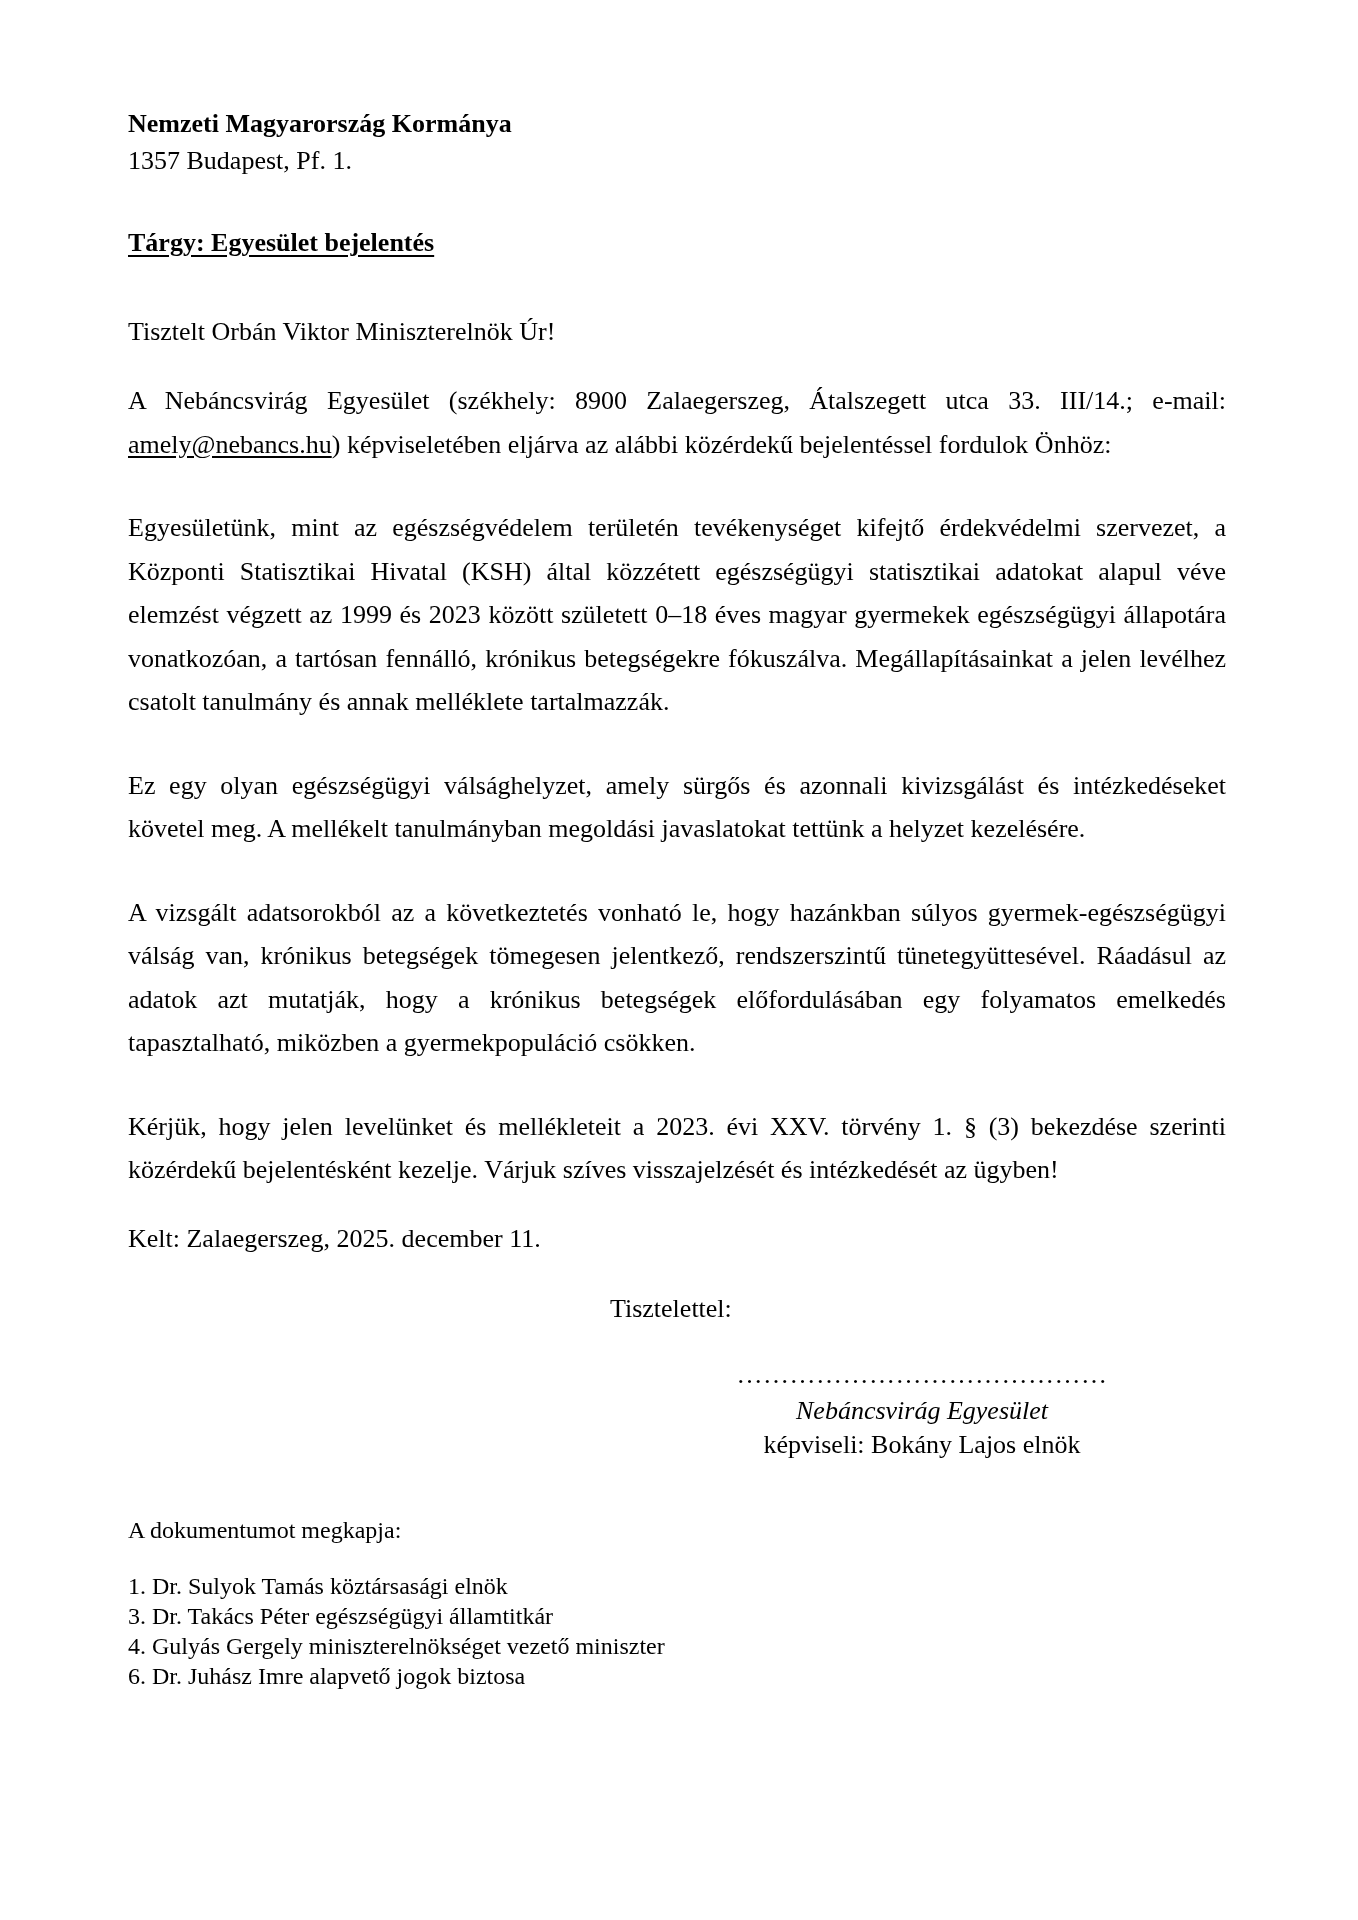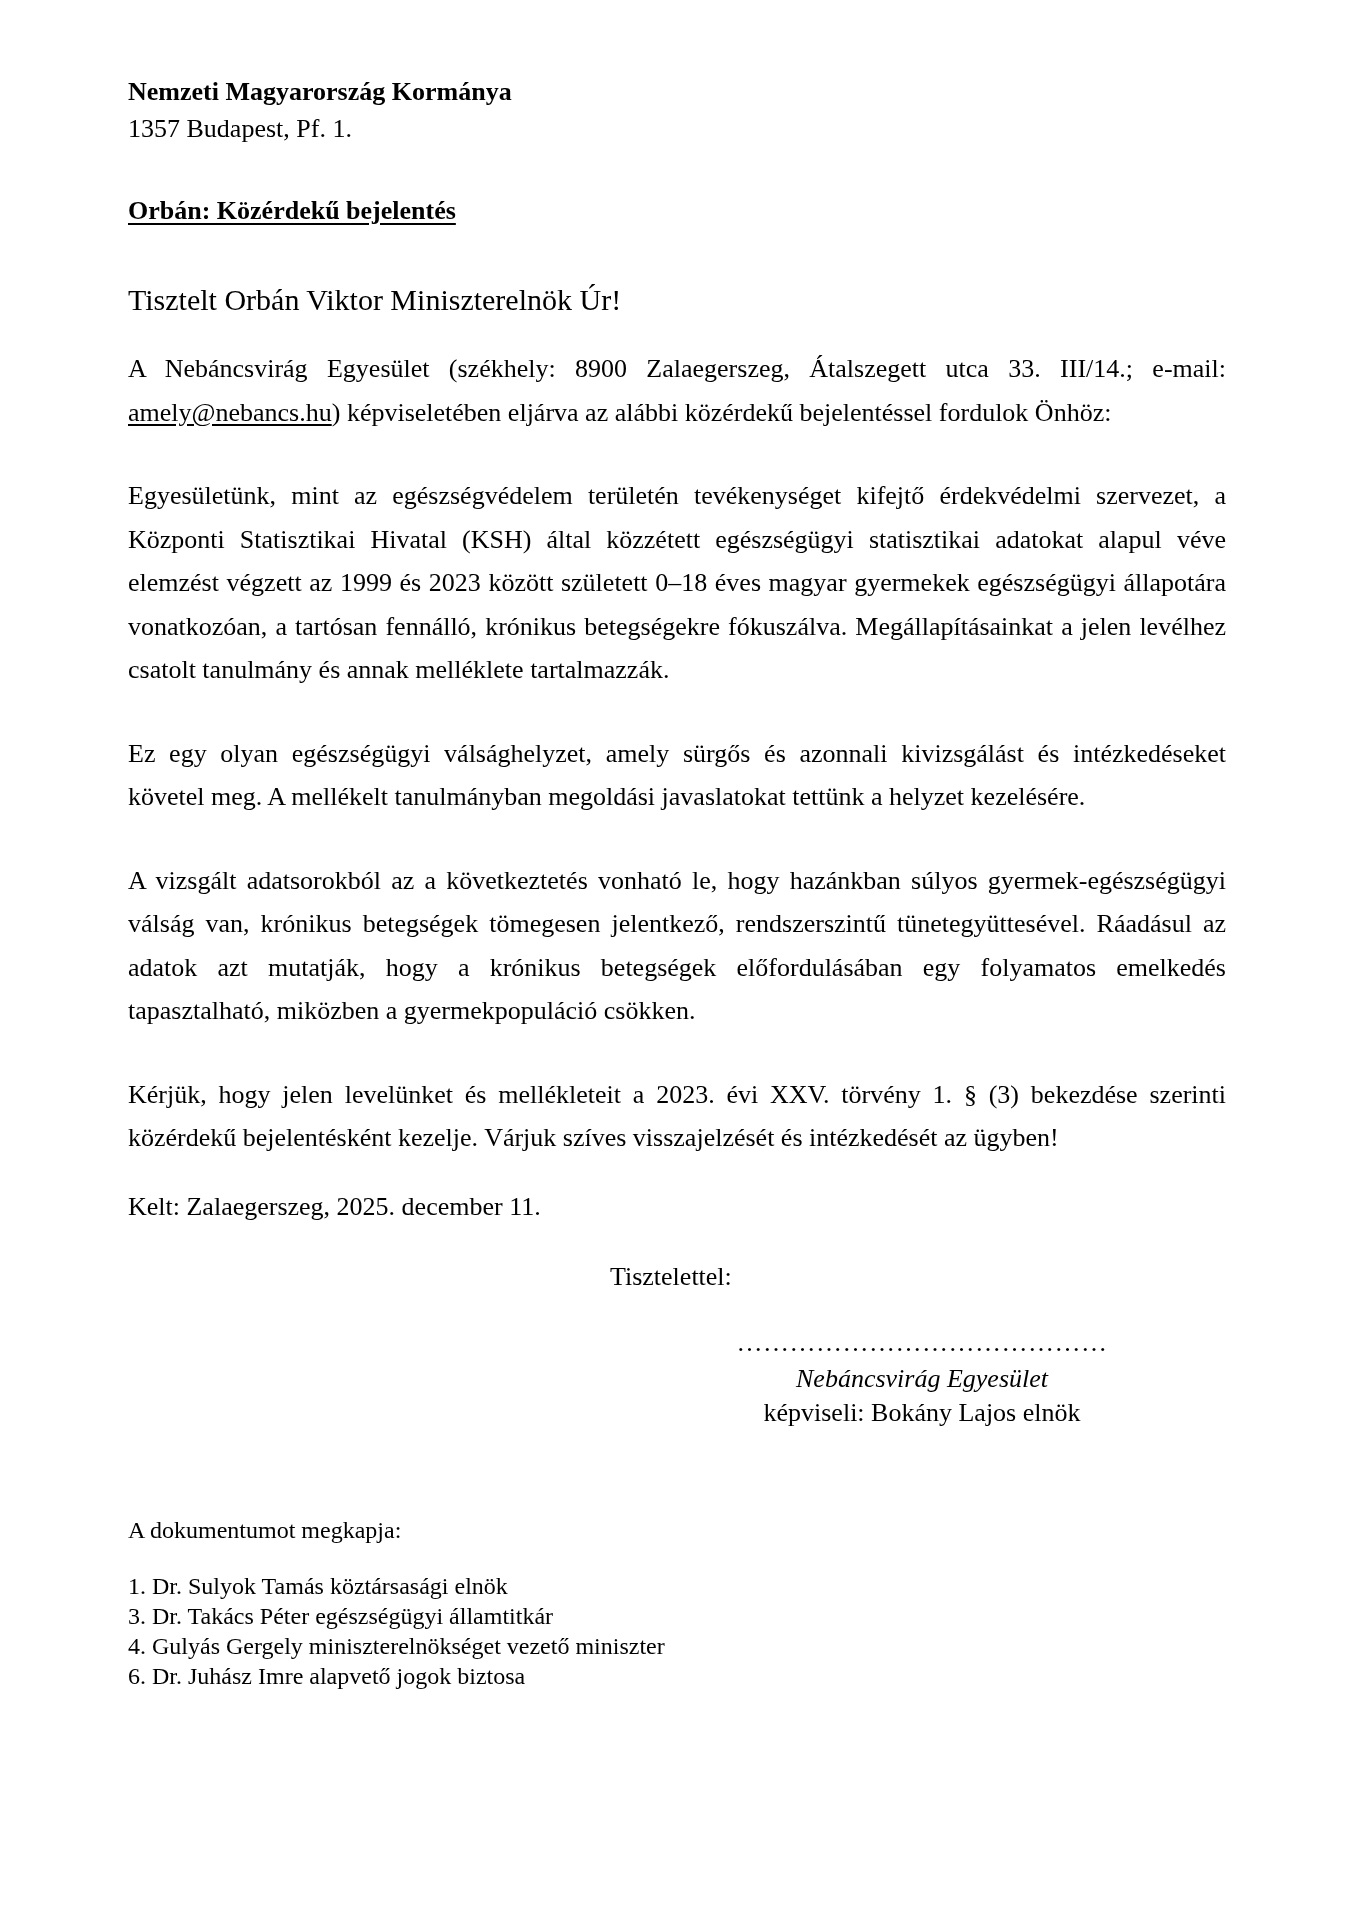--- a/index.html
+++ b/index.html
@@ -23,21 +23,21 @@
   }
   .content {
     position: absolute;
     left: 128px;
     top: 0;
     width: 1098px;   
   }
 
   
   .addressee {
-    padding-top: 74px;
+    padding-top: 106px;
     font-size: 26px;
     line-height: 36.5px;
   }
   .addressee .org {
     font-weight: bold;
   }
 
   
   .subject {
     margin-top: 47px;
@@ -45,21 +45,21 @@
     line-height: 33px;
     font-weight: bold;
     text-decoration: underline;
     text-underline-offset: 4px;
     display: inline-block;
   }
 
   
   .salutation {
     margin-top: 56px;
-    font-size: 30px;
+    font-size: 26px;
     line-height: 34px;
   }
 
   
   .para {
     font-size: 26px;
     line-height: 43.5px;
     text-align: justify;
     text-justify: inter-word;
     margin-top: 40px;
@@ -128,21 +128,21 @@
 <div class="page">
 
   <div class="content">
 
     <div class="addressee">
       <div class="org">Nemzeti Magyarország Kormánya</div>
       <div>1357 Budapest, Pf. 1.</div>
     </div>
 
     <div>
-      <span class="subject">Orbán: Közérdekű bejelentés</span>
+      <span class="subject">Tárgy: Egyesület bejelentés</span>
     </div>
 
     <div class="salutation">Tisztelt Orbán Viktor Miniszterelnök Úr!</div>
 
     <div class="para first-body">
       <span>A Nebáncsvirág Egyesület (székhely: 8900 Zalaegerszeg, Átalszegett utca 33. III/14.; e-mail: </span><span class="link">amely@nebancs.hu</span><span>) képviseletében eljárva az alábbi közérdekű bejelentéssel fordulok Önhöz:</span>
     </div>
 
     <div class="para">Egyesületünk, mint az egészségvédelem területén tevékenységet kifejtő érdekvédelmi szervezet, a Központi Statisztikai Hivatal (KSH) által közzétett egészségügyi statisztikai adatokat alapul véve elemzést végzett az 1999 és 2023 között született 0–18 éves magyar gyermekek egészségügyi állapotára vonatkozóan, a tartósan fennálló, krónikus betegségekre fókuszálva. Megállapításainkat a jelen levélhez csatolt tanulmány és annak melléklete tartalmazzák.</div>
 

